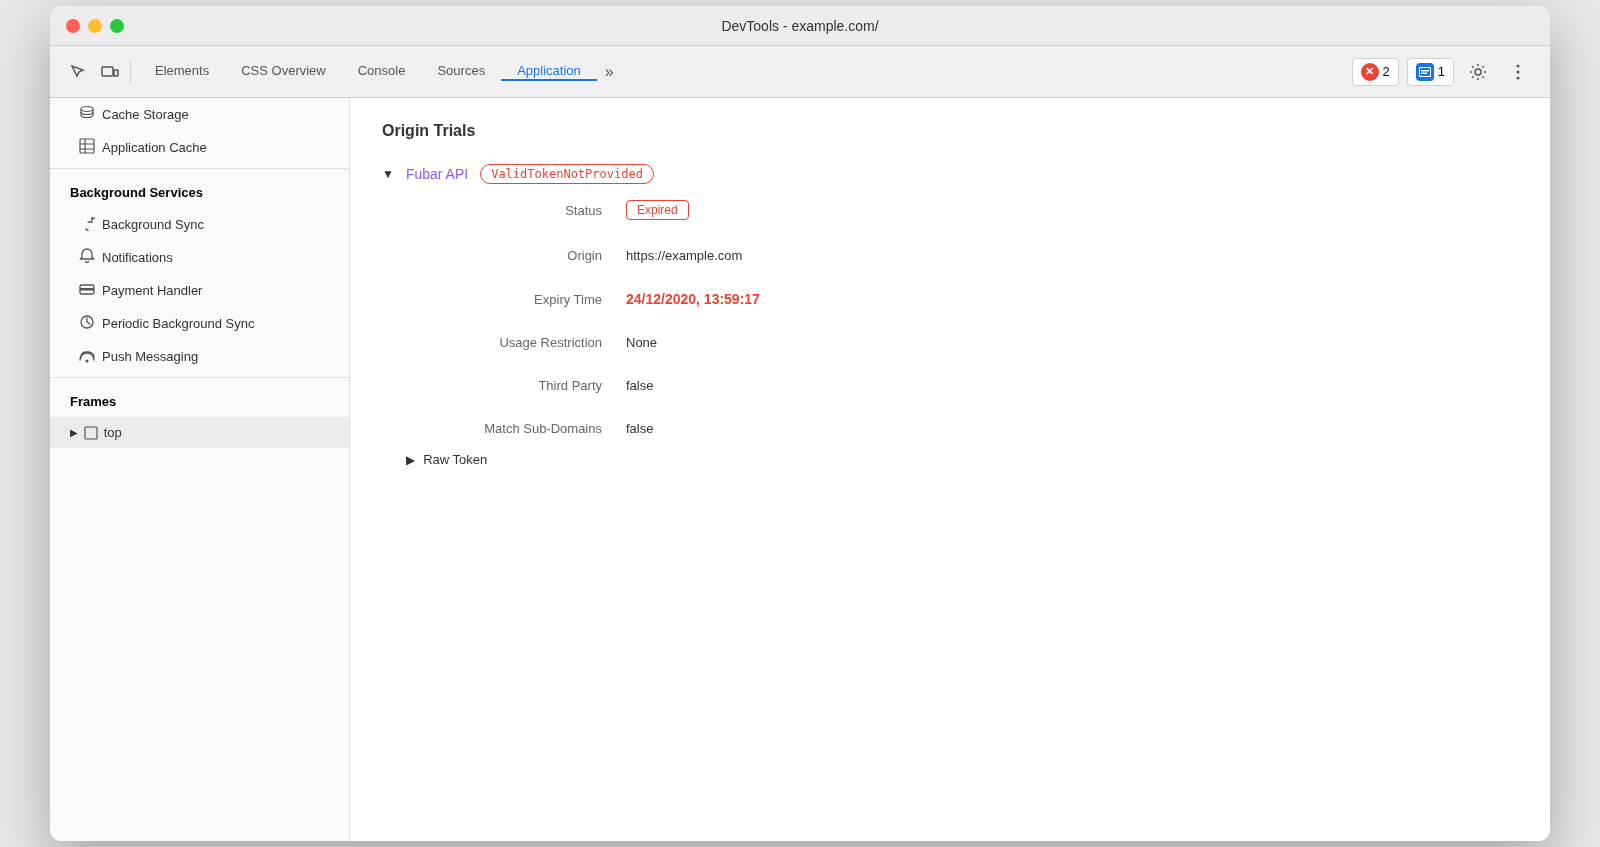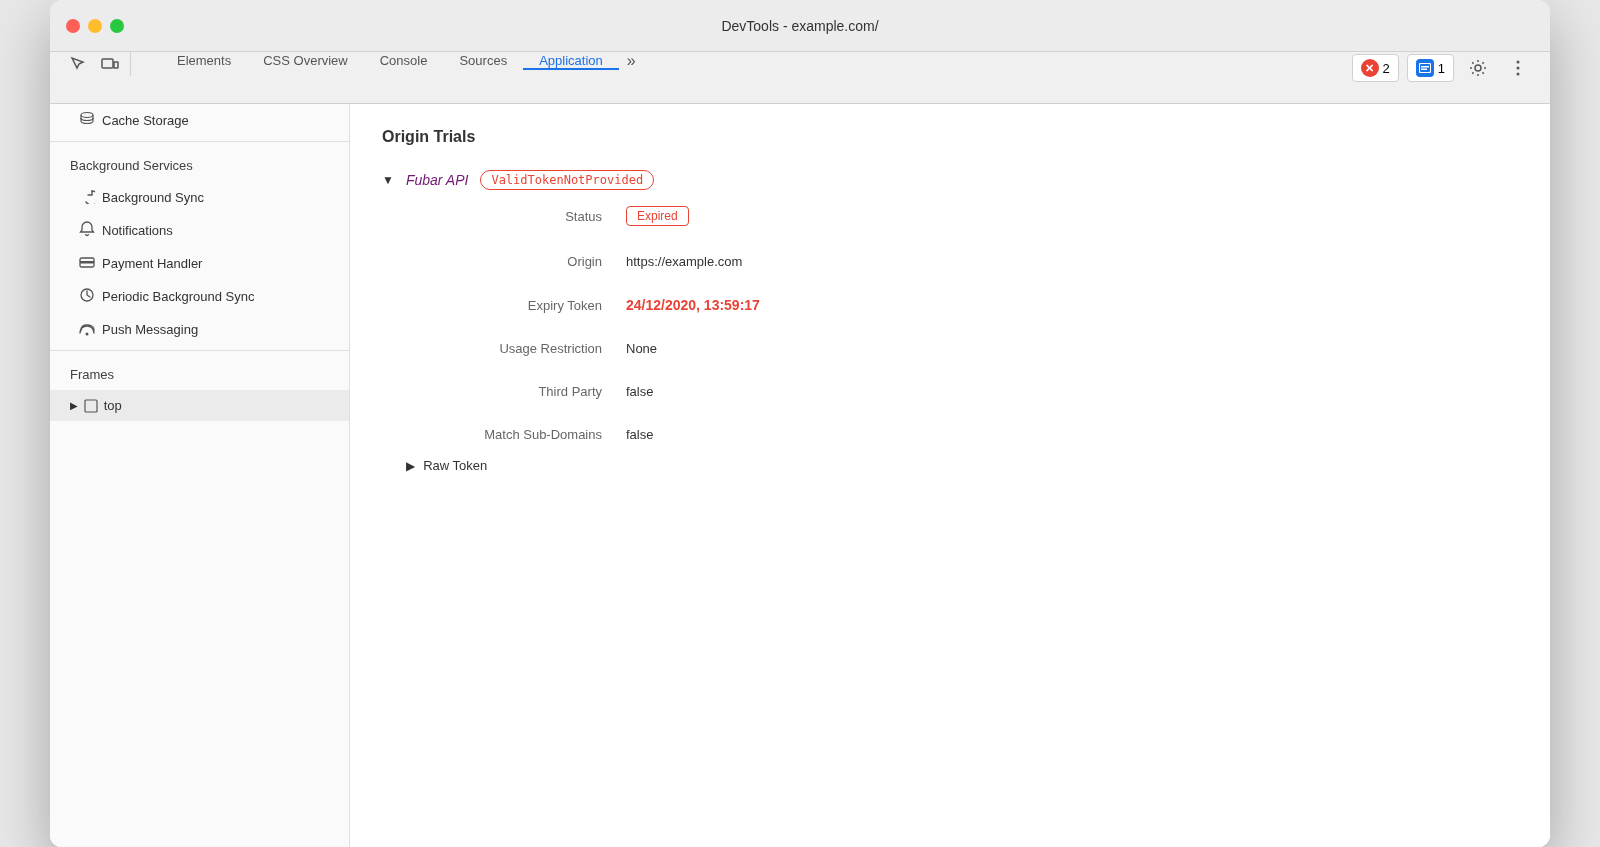--- a/index.html
+++ b/index.html
@@ -13,21 +13,21 @@
     }
     .window {
       width: 1500px;
       background: #f5f5f5;
       border-radius: 12px;
       box-shadow: 0 20px 60px rgba(0,0,0,0.3);
       overflow: hidden;
     }
     .titlebar {
       background: #ececec;
-      height: 52px;
+      height: 40px;
       display: flex;
       align-items: center;
       padding: 0 16px;
       border-bottom: 1px solid #d0d0d0;
       position: relative;
     }
     .traffic-lights {
       display: flex;
       gap: 8px;
     }
@@ -44,24 +44,23 @@
       left: 50%;
       transform: translateX(-50%);
       font-size: 14px;
       color: #333;
       font-weight: 500;
     }
     .toolbar {
       background: #f0f0f0;
       height: 52px;
       display: flex;
-      align-items: flex-start;
+      align-items: center;
       border-bottom: 1px solid #d0d0d0;
       padding: 0 8px;
-      gap: 22px;
     }
     .toolbar-icons {
       display: flex;
       align-items: center;
       padding: 0 8px;
       gap: 8px;
       border-right: 1px solid #d0d0d0;
       margin-right: 8px;
     }
     .toolbar-icon {
@@ -159,22 +158,22 @@
     }
     .sidebar {
       width: 300px;
       border-right: 1px solid #e0e0e0;
       overflow-y: auto;
       background: #fafafa;
       flex-shrink: 0;
     }
     .sidebar-section-header {
       font-size: 13px;
-      font-weight: 400;
-      color: #404040;
+      font-weight: 700;
+      color: #000000;
       padding: 12px 16px 8px 20px;
     }
     .sidebar-item {
       display: flex;
       align-items: center;
       gap: 6px;
       padding: 7px 16px 7px 28px;
       font-size: 13px;
       color: #333;
       cursor: pointer;
@@ -222,22 +221,21 @@
       gap: 12px;
       margin-bottom: 16px;
     }
     .api-arrow {
       font-size: 12px;
       color: #333;
       cursor: pointer;
     }
     .api-name {
       font-size: 14px;
-      color: #701a75;
-      font-style: italic;
+      color: #8b5cf6;
     }
     .api-badge {
       border: 1.5px solid #ea4335;
       color: #ea4335;
       border-radius: 12px;
       padding: 2px 10px;
       font-size: 12px;
       font-family: monospace;
       text-align: right;
     }
@@ -380,20 +378,31 @@
       <div class="sidebar-item">
         <span class="sidebar-icon">
           <svg width="16" height="16" viewBox="0 0 16 16" fill="none">
             <ellipse cx="8" cy="4" rx="6" ry="2.5" stroke="#555" stroke-width="1.2" fill="none"></ellipse>
             <path d="M2 4v3c0 1.38 2.69 2.5 6 2.5s6-1.12 6-2.5V4" stroke="#555" stroke-width="1.2" fill="none"></path>
             <path d="M2 7v3c0 1.38 2.69 2.5 6 2.5s6-1.12 6-2.5V7" stroke="#555" stroke-width="1.2" fill="none"></path>
           </svg>
         </span>
         <span>Cache Storage</span>
       </div>
+      <div class="sidebar-item">
+        <span class="sidebar-icon">
+          <svg width="16" height="16" viewBox="0 0 16 16" fill="none">
+            <rect x="1" y="1" width="14" height="14" rx="1" stroke="#555" stroke-width="1.2" fill="none"></rect>
+            <line x1="1" y1="6" x2="15" y2="6" stroke="#555" stroke-width="1.2"></line>
+            <line x1="1" y1="11" x2="15" y2="11" stroke="#555" stroke-width="1.2"></line>
+            <line x1="6" y1="1" x2="6" y2="15" stroke="#555" stroke-width="1.2"></line>
+          </svg>
+        </span>
+        <span>Application Cache</span>
+      </div>
 
       <hr class="sidebar-divider">
 
       <div class="sidebar-section-header">Background Services</div>
 
       <div class="sidebar-item">
         <span class="sidebar-icon">
           <svg width="16" height="16" viewBox="0 0 16 16" fill="none">
             <path d="M13 3a7 7 0 1 1-6 10.9" stroke="#555" stroke-width="1.4" fill="none" stroke-linecap="round"></path>
             <path d="M13 3V7h-4" stroke="#555" stroke-width="1.4" fill="none" stroke-linecap="round"></path>
@@ -464,21 +473,21 @@
         <div class="detail-grid">
 
           <div class="detail-label">Status</div>
           <div class="detail-value">
             <span class="status-badge">Expired</span>
           </div>
 
           <div class="detail-label">Origin</div>
           <div class="detail-value">https://example.com</div>
 
-          <div class="detail-label">Expiry Token</div>
+          <div class="detail-label">Expiry Time</div>
           <div class="detail-value">
             <span class="expiry-value">24/12/2020, 13:59:17</span>
           </div>
 
           <div class="detail-label">Usage Restriction</div>
           <div class="detail-value">None</div>
 
           <div class="detail-label">Third Party</div>
           <div class="detail-value">false</div>
 

